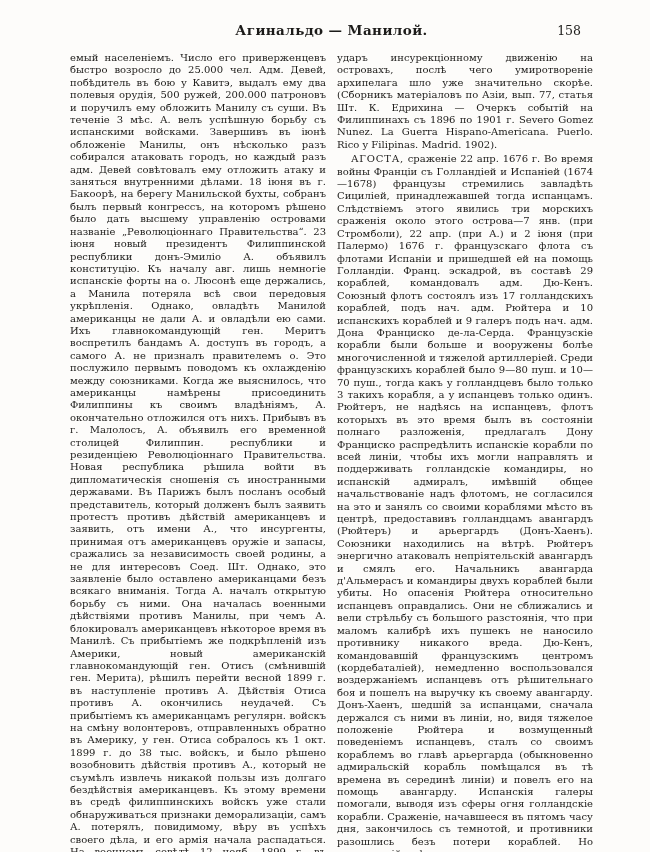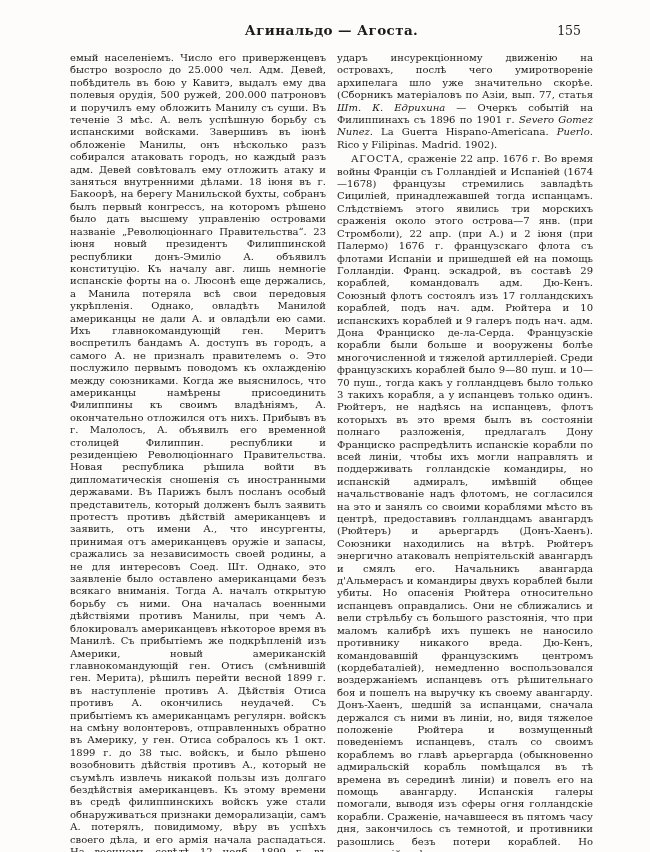--- a/index.html
+++ b/index.html
@@ -54,31 +54,30 @@
   }
   .column p.para.indent {
     text-indent: 14px;
     margin-top: 2px;
   }
   .bold {
     font-weight: normal;
     letter-spacing: 0.8px;
   }
   .italic {
-    font-style: italic;
   }
 </style>
 </head>
 <body>
 
 <div class="page">
 
   <div class="header">
-    <div class="running-head">Агинальдо — Агоста.</div>
-    <div class="page-number">155</div>
+    <div class="running-head">Агинальдо — Манилой.</div>
+    <div class="page-number">158</div>
   </div>
 
   <div class="columns">
     <div class="column">
         <p class="para"><span>емый населеніемъ. Число его приверженцевъ быстро возросло до 25.000 чел. Адм. Девей, побѣдитель въ бою у Кавитэ, выдалъ ему два полевыя орудія, 500 ружей, 200.000 патроновъ и поручилъ ему обложить Манилу съ суши. Въ теченіе 3 мѣс. А. велъ успѣшную борьбу съ испанскими войсками. Завершивъ въ іюнѣ обложеніе Манилы, онъ нѣсколько разъ собирался атаковать городъ, но каждый разъ адм. Девей совѣтовалъ ему отложить атаку и заняться внутренними дѣлами. 18 іюня въ г. Бакоорѣ, на берегу Манильской бухты, собранъ былъ первый конгрессъ, на которомъ рѣшено было дать высшему управленію островами названіе „Революціоннаго Правительства“. 23 іюня новый президентъ Филиппинской республики донъ-Эмиліо А. объявилъ конституцію. Къ началу авг. лишь немногіе испанскіе форты на о. Люсонѣ еще держались, а Манила потеряла всѣ свои передовыя укрѣпленія. Однако, овладѣть Манилой американцы не дали А. и овладѣли ею сами. Ихъ главнокомандующій ген. Меритъ воспретилъ бандамъ А. доступъ въ городъ, а самого А. не призналъ правителемъ о. Это послужило первымъ поводомъ къ охлажденію между союзниками. Когда же выяснилось, что американцы намѣрены присоединить Филиппины къ своимъ владѣніямъ, А. окончательно отложился отъ нихъ. Прибывъ въ г. Малолосъ, А. объявилъ его временной столицей Филиппин. республики и резиденціею Революціоннаго Правительства. Новая республика рѣшила войти въ дипломатическія сношенія съ иностранными державами. Въ Парижъ былъ посланъ особый представитель, который долженъ былъ заявить протестъ противъ дѣйствій американцевъ и заявить, отъ имени А., что инсургенты, принимая отъ американцевъ оружіе и запасы, сражались за независимость своей родины, а не для интересовъ Соед. Шт. Однако, это заявленіе было оставлено американцами безъ всякаго вниманія. Тогда А. началъ открытую борьбу съ ними. Она началась военными дѣйствіями противъ Манилы, при чемъ А. блокировалъ американцевъ нѣкоторое время въ Манилѣ. Съ прибытіемъ же подкрѣпленій изъ Америки, новый американскій главнокомандующій ген. Отисъ (смѣнившій ген. Мерита), рѣшилъ перейти весной 1899 г. въ наступленіе противъ А. Дѣйствія Отиса противъ А. окончились неудачей. Съ прибытіемъ къ американцамъ регулярн. войскъ на смѣну волонтеровъ, отправленныхъ обратно въ Америку, у ген. Отиса собралось къ 1 окт. 1899 г. до 38 тыс. войскъ, и было рѣшено возобновить дѣйствія противъ А., который не съумѣлъ извлечь никакой пользы изъ долгаго бездѣйствія американцевъ. Къ этому времени въ средѣ филиппинскихъ войскъ уже стали обнаруживаться признаки деморализаціи, самъ А. потерялъ, повидимому, вѣру въ успѣхъ своего дѣла, и его армія начала распадаться. На военномъ совѣтѣ 12 нояб. 1899 г. въ Кабанатуанѣ было рѣшено, не вступая въ бой съ американцами, раздѣлиться на мелкіе отряды для партизанскихъ дѣйствій. Самъ же А., оставаясь общимъ руководителемъ возстанія, долженъ былъ удалиться въ самую неприступную часть Филиппинск. архипелага. 23 мар. 1901 г., послѣ продолжительной и упорной борьбы въ различныхъ мѣстахъ Филиппинъ, А. былъ захваченъ американцами. Плѣненіе А. нанесло сильный</span></p>
       </div>
     <div class="column">
         <p class="para"><span>ударъ инсурекціонному движенію на островахъ, послѣ чего умиротвореніе архипелага шло уже значительно скорѣе. (Сборникъ матеріаловъ по Азіи, вып. 77, статья </span><span class="italic">Шт. К. Едрихина</span><span> — Очеркъ событій на Филиппинахъ съ 1896 по 1901 г. </span><span class="italic">Severo Gomez Nunez</span><span>. La Guerra Hispano-Americana. </span><span class="italic">Puerlo</span><span>. Rico y Filipinas. Madrid. 1902).</span></p>
         <p class="para indent"><span class="bold">АГОСТА,</span><span> сраженіе 22 апр. 1676 г. Во время войны Франціи съ Голландіей и Испаніей (1674—1678) французы стремились завладѣть Сициліей, принадлежавшей тогда испанцамъ. Слѣдствіемъ этого явились три морскихъ сраженія около этого острова—7 янв. (при Стромболи), 22 апр. (при А.) и 2 іюня (при Палермо) 1676 г. французскаго флота съ флотами Испаніи и пришедшей ей на помощь Голландіи. Франц. эскадрой, въ составѣ 29 кораблей, командовалъ адм. Дю-Кенъ. Союзный флотъ состоялъ изъ 17 голландскихъ кораблей, подъ нач. адм. Рюйтера и 10 испанскихъ кораблей и 9 галеръ подъ нач. адм. Дона Франциско де-ла-Серда. Французскіе корабли были больше и вооружены болѣе многочисленной и тяжелой артиллеріей. Среди французскихъ кораблей было 9—80 пуш. и 10—70 пуш., тогда какъ у голландцевъ было только 3 такихъ корабля, а у испанцевъ только одинъ. Рюйтеръ, не надѣясь на испанцевъ, флотъ которыхъ въ это время былъ въ состояніи полнаго разложенія, предлагалъ Дону Франциско распредѣлить испанскіе корабли по всей линіи, чтобы ихъ могли направлять и поддерживать голландскіе командиры, но испанскій адмиралъ, имѣвшій общее начальствованіе надъ флотомъ, не согласился на это и занялъ со своими кораблями мѣсто въ центрѣ, предоставивъ голландцамъ авангардъ (Рюйтеръ) и арьергардъ (Донъ-Хаенъ). Союзники находились на вѣтрѣ. Рюйтеръ энергично атаковалъ непріятельскій авангардъ и смялъ его. Начальникъ авангарда д'Альмерасъ и командиры двухъ кораблей были убиты. Но опасенія Рюйтера относительно испанцевъ оправдались. Они не сближались и вели стрѣльбу съ большого разстоянія, что при маломъ калибрѣ ихъ пушекъ не наносило противнику никакого вреда. Дю-Кенъ, командовавшій французскимъ центромъ (кордебаталіей), немедленно воспользовался воздержаніемъ испанцевъ отъ рѣшительнаго боя и пошелъ на выручку къ своему авангарду. Донъ-Хаенъ, шедшій за испанцами, сначала держался съ ними въ линіи, но, видя тяжелое положеніе Рюйтера и возмущенный поведеніемъ испанцевъ, сталъ со своимъ кораблемъ во главѣ арьергарда (обыкновенно адмиральскій корабль помѣщался въ тѣ времена въ серединѣ линіи) и повелъ его на помощь авангарду. Испанскія галеры помогали, выводя изъ сферы огня голландскіе корабли. Сраженіе, начавшееся въ пятомъ часу дня, закончилось съ темнотой, и противники разошлись безъ потери кораблей. Но голландскій флотъ понесъ огромную и незамѣнимую потерю. Въ началѣ сраженія былъ тяжело раненъ Рюйтеръ, и черезъ недѣлю онъ скончался въ Сиракузахъ, куда укрылся союзный флотъ. (</span></p>
       </div>

